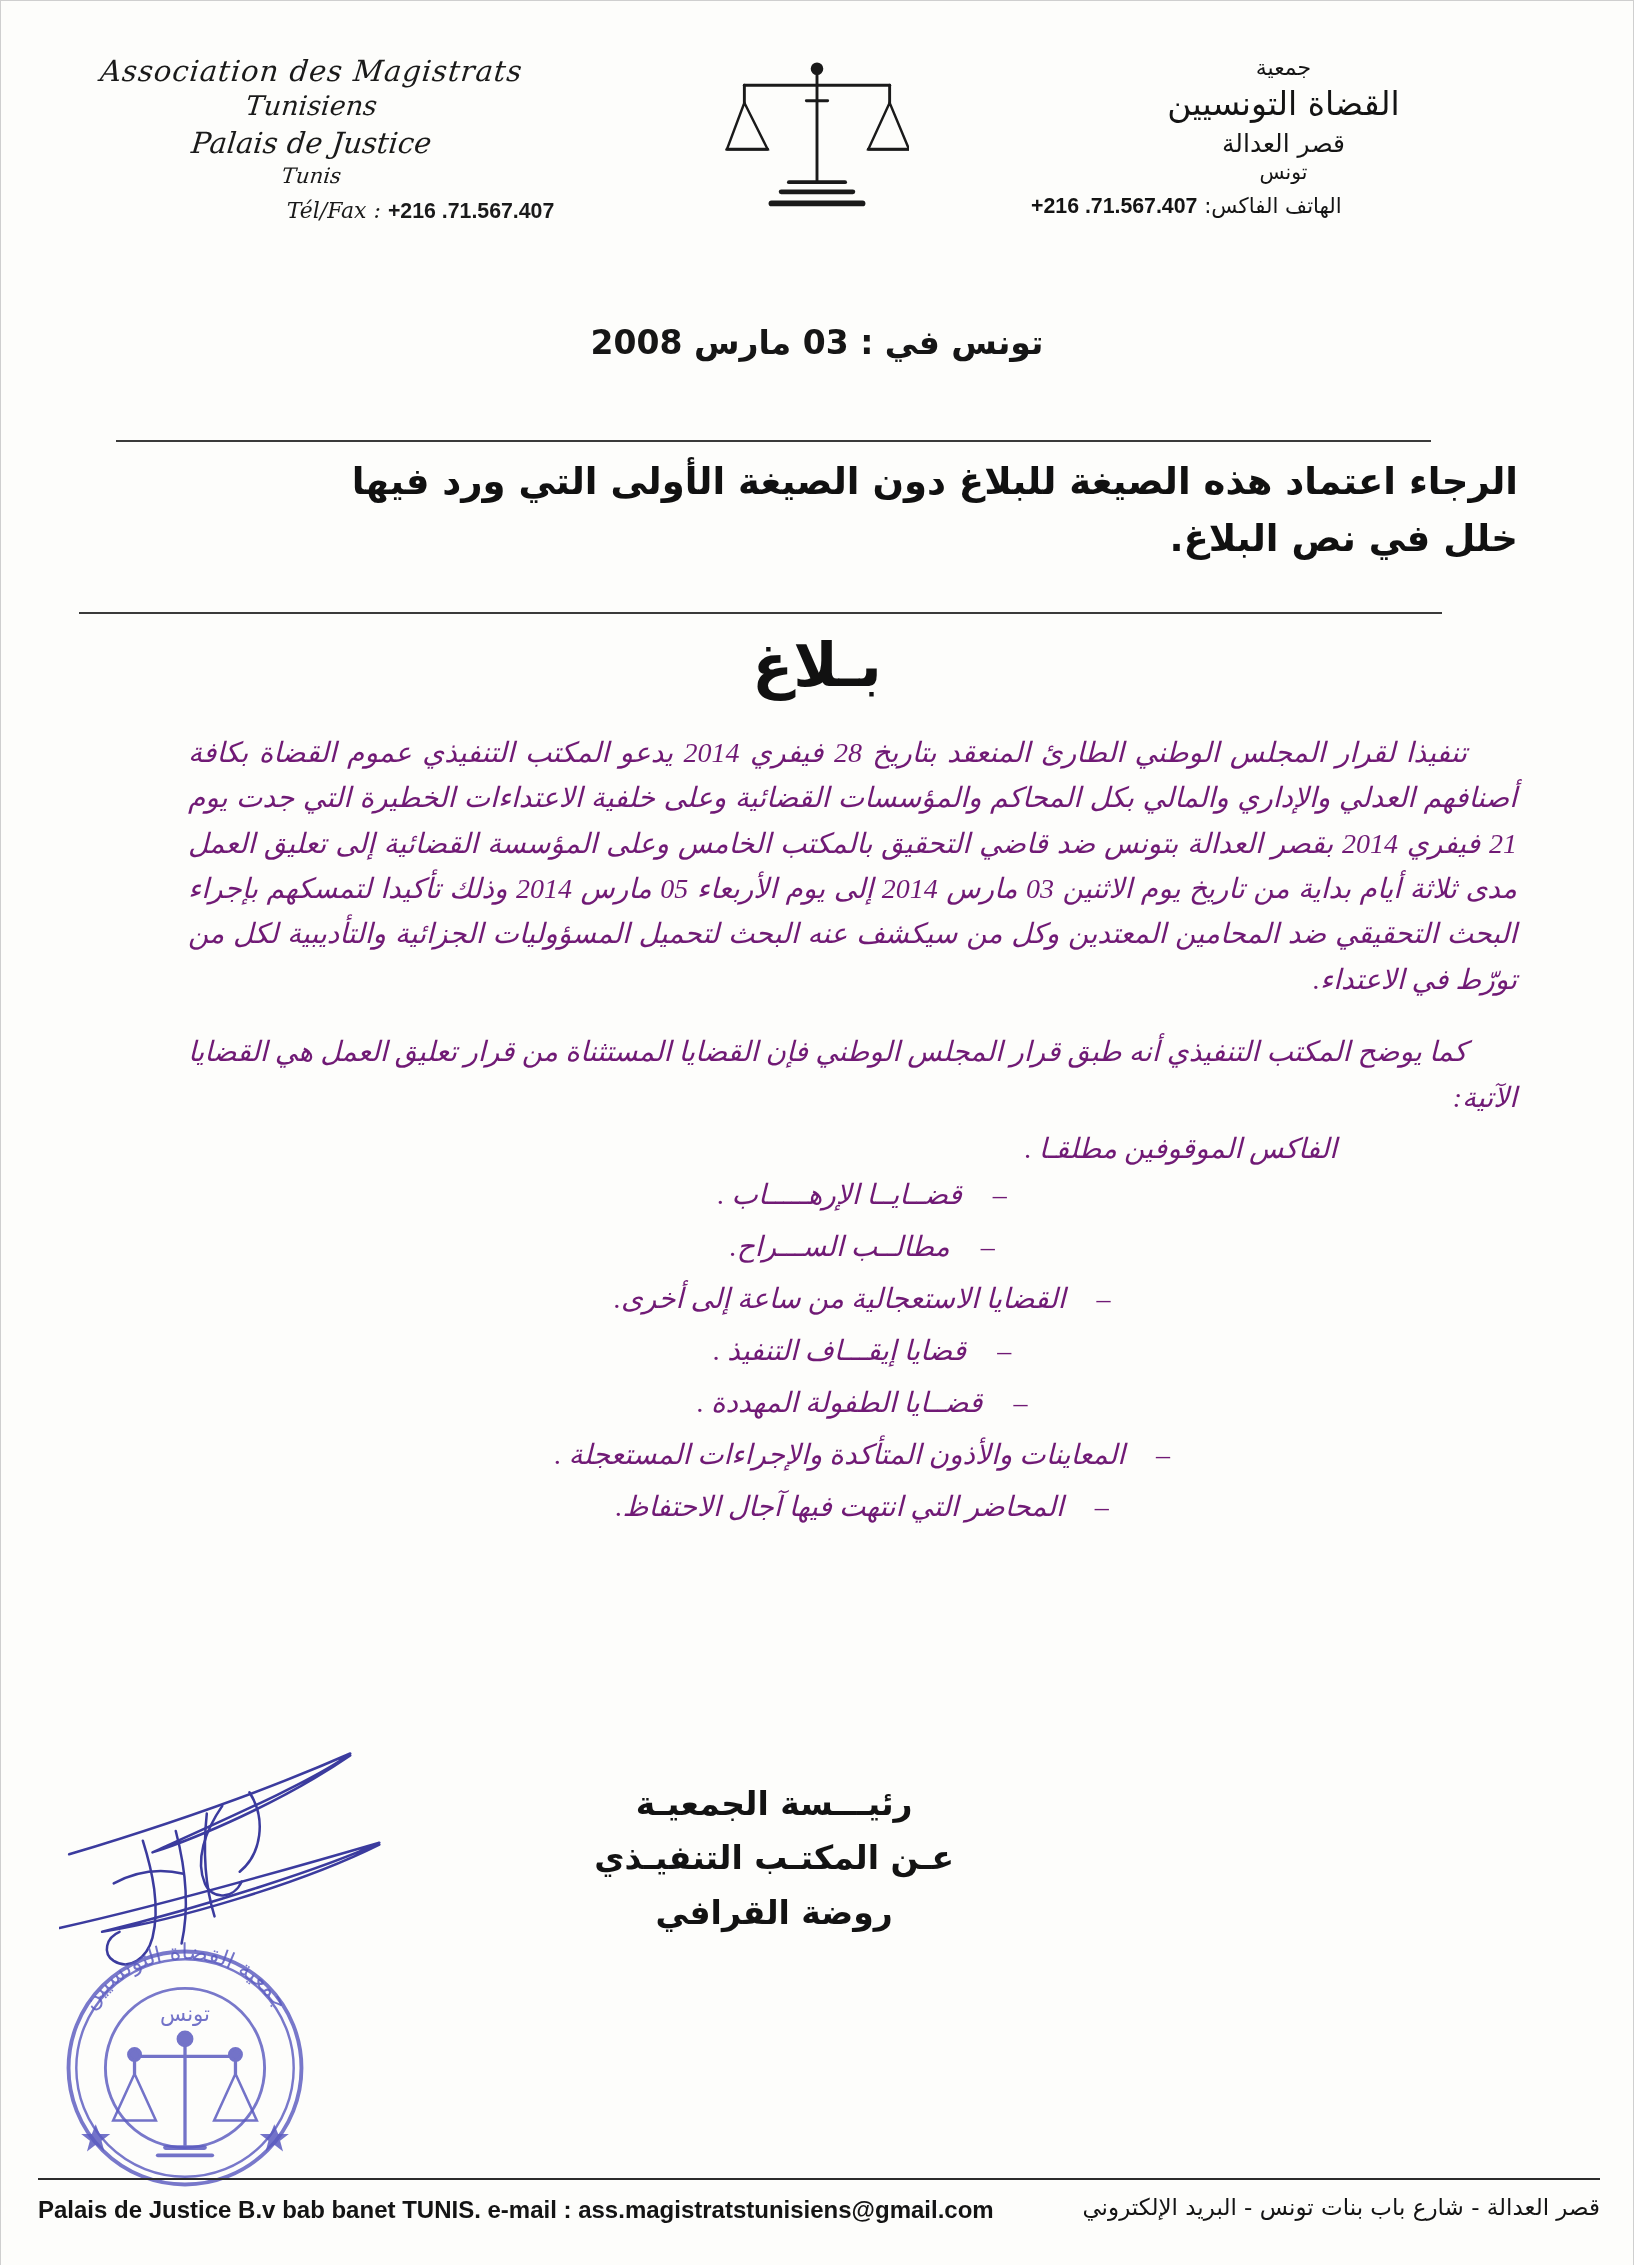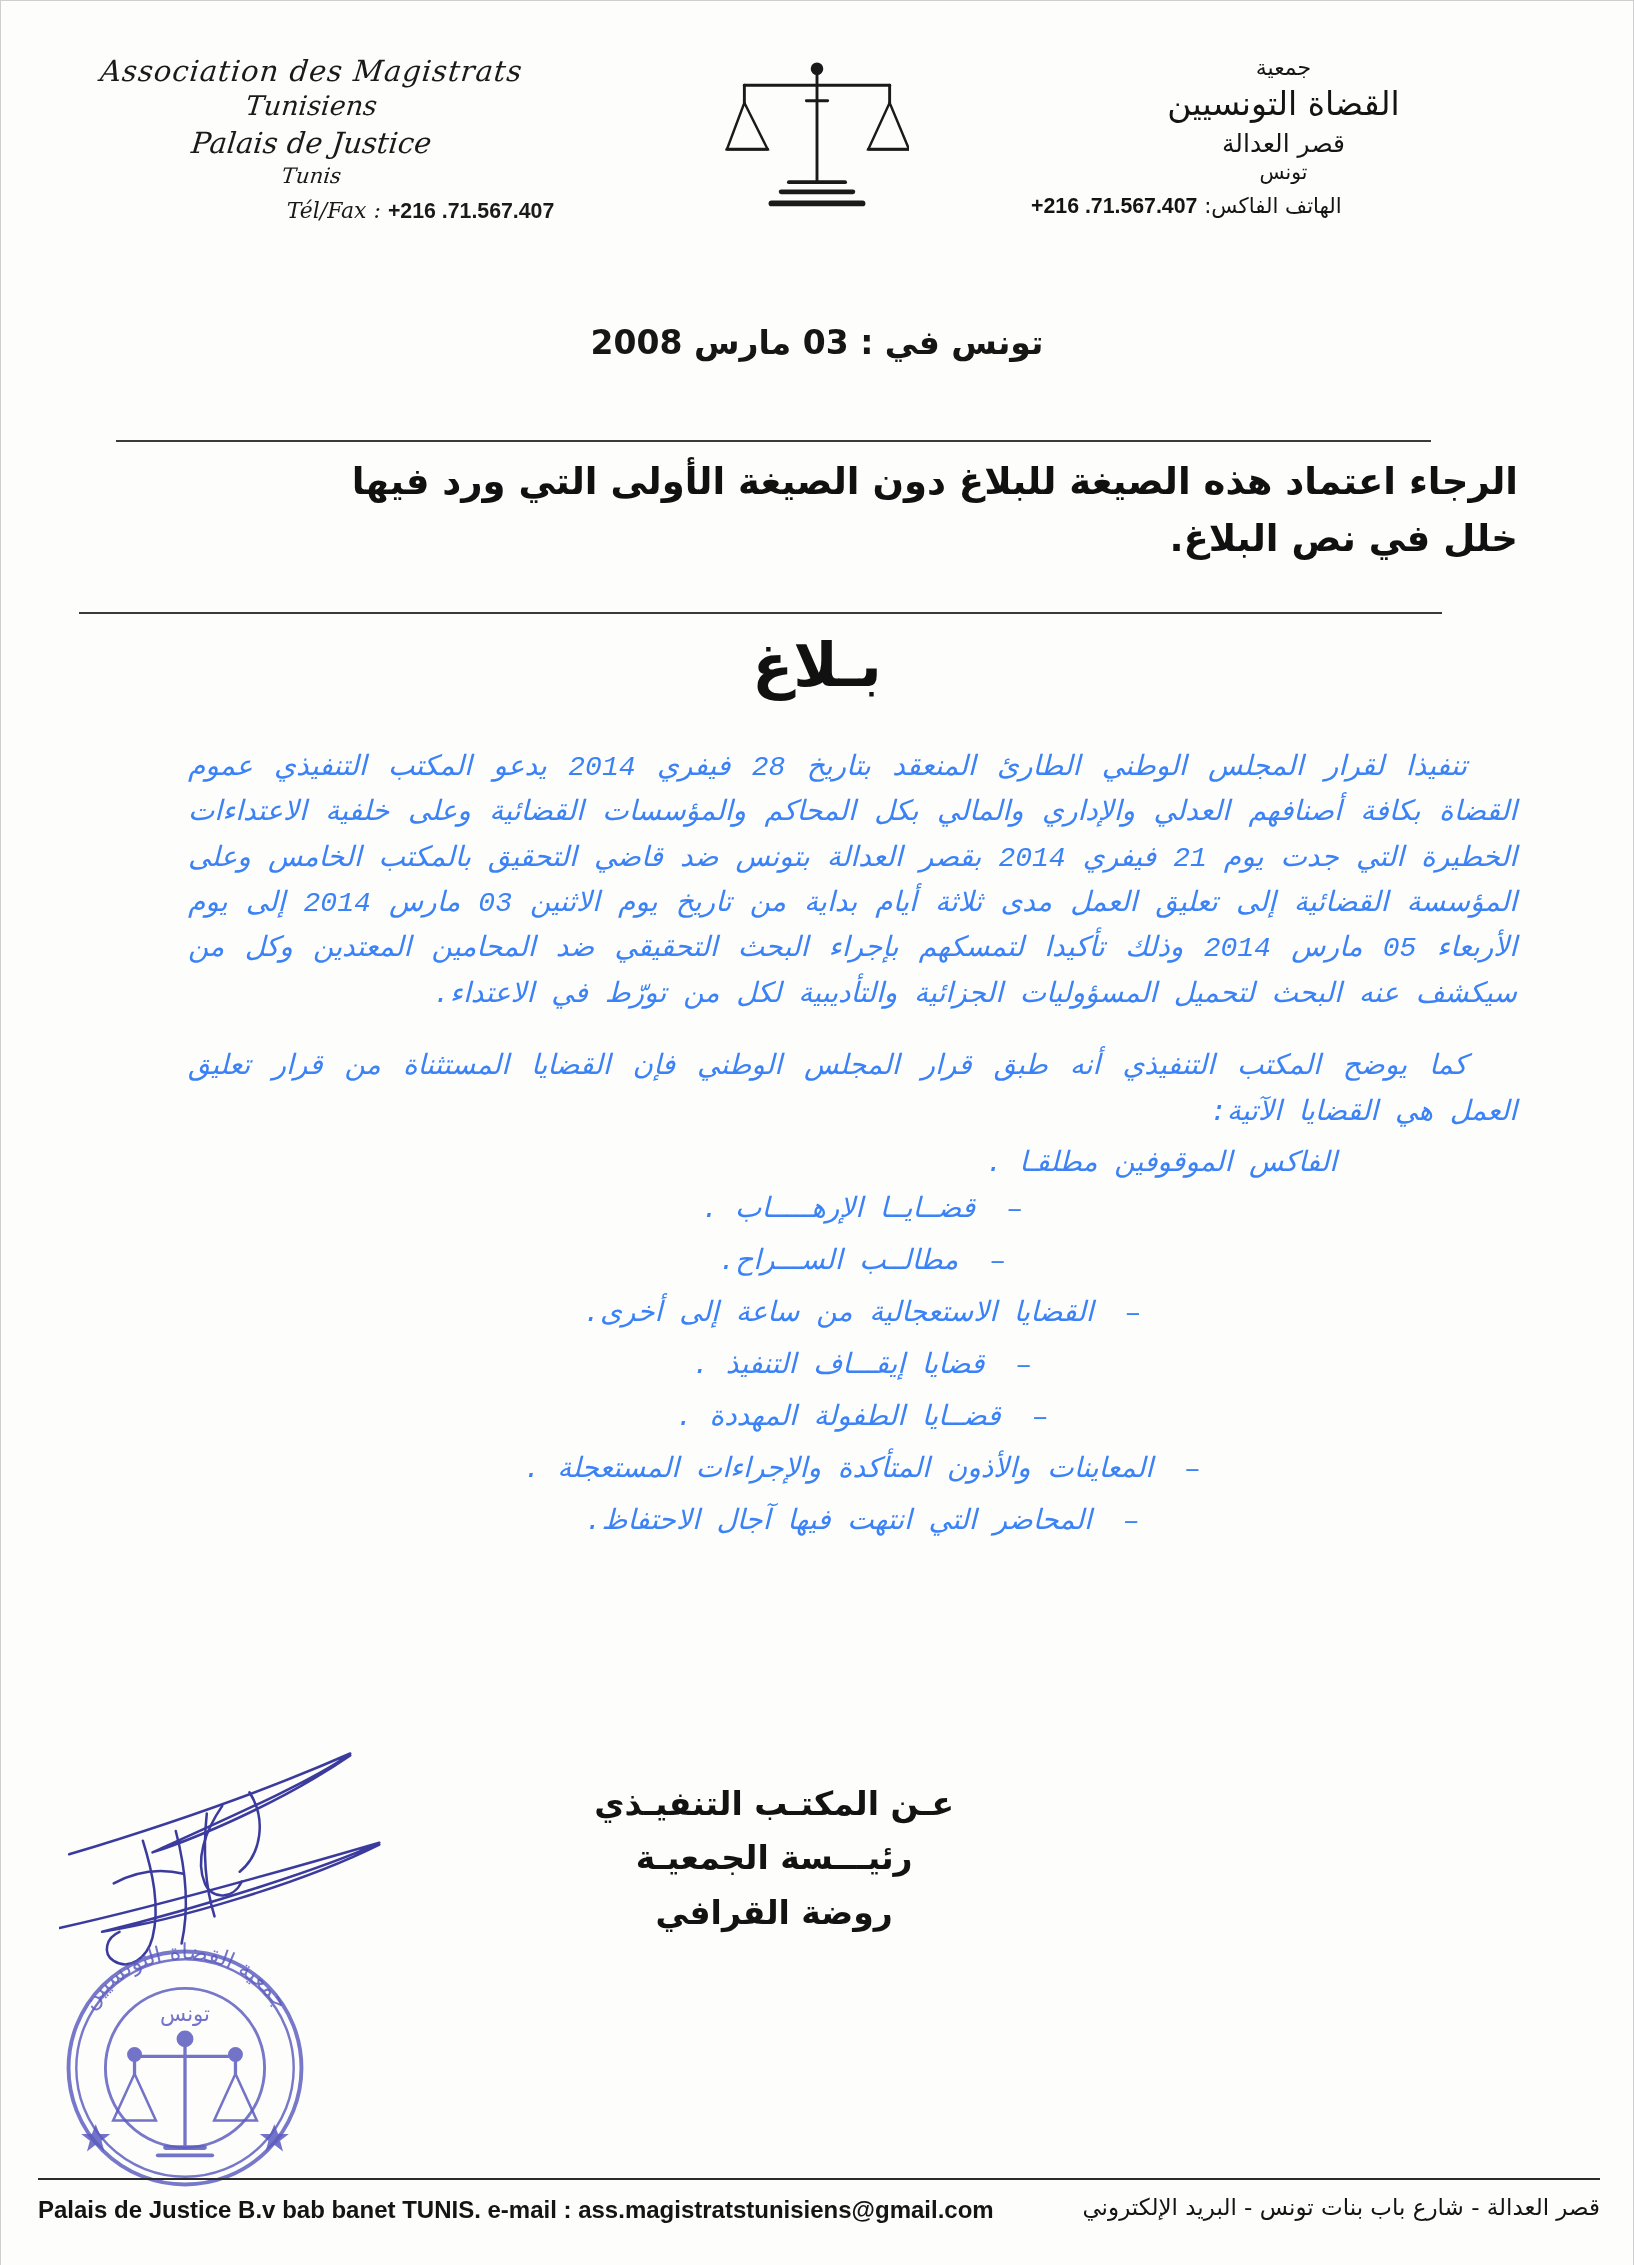--- a/index.html
+++ b/index.html
@@ -161,30 +161,30 @@
     font-family: "DejaVu Sans", sans-serif;
     font-weight: bold;
     font-size: 60px;
     letter-spacing: 3.9px;
     color: #111;
   }
 
   
   .body-block {
     position: absolute;
-    top: 744px;
+    top: 729px;
     right: 116px;
     width: 1329px;
     direction: rtl;
     text-align: justify;
-    font-family: Liberation Mono, monospace;
+    font-family: Liberation Serif, serif;
     font-style: italic;
     font-size: 28px;
     line-height: 1.62;
-    color: #3b82f6;
+    color: #701a75;
   }
   .para {
     text-indent: 50px;
     margin: 0 0 5.8px 0;
     text-align: justify;
     text-align-last: right;
   }
   .para.p2 { margin-top: 27px; }
   .sub-line {
     margin: 3.9px 0 1.9px 0;
@@ -369,22 +369,22 @@
       <li>
         <span class="dash">–</span><span class="txt">المعاينات والأذون المتأكدة والإجراءات المستعجلة .</span>
       </li>
       <li>
         <span class="dash">–</span><span class="txt">المحاضر التي انتهت فيها آجال الاحتفاظ.</span>
       </li>
     </ul>
   </div>
 
   <div class="sign-block">
+    <div>رئيـــسة الجمعيـة</div>
     <div>عـن المكتـب التنفيـذي</div>
-    <div>رئيـــسة الجمعيـة</div>
     <div>روضة القرافي</div>
   </div>
 
   <svg class="signature-svg" viewBox="0 0 420 260" aria-hidden="true">
     <g stroke="#3b3b9e" fill="none" stroke-width="2.6" stroke-linecap="round" stroke-linejoin="round">
       <path d="M 10 120 C 90 96, 200 60, 300 16 C 270 40, 180 80, 96 118 C 140 104, 230 66, 300 18"></path>
       <path d="M 0 196 C 90 176, 220 140, 330 108 C 280 132, 150 174, 44 200 C 120 188, 250 150, 330 110"></path>
       <path d="M 86 106 C 96 138, 104 174, 96 206 C 90 228, 72 240, 56 230 C 44 222, 48 206, 62 200"></path>
       <path d="M 120 96 C 130 134, 134 176, 126 212"></path>
       <path d="M 152 78 C 148 116, 150 152, 160 184"></path>

